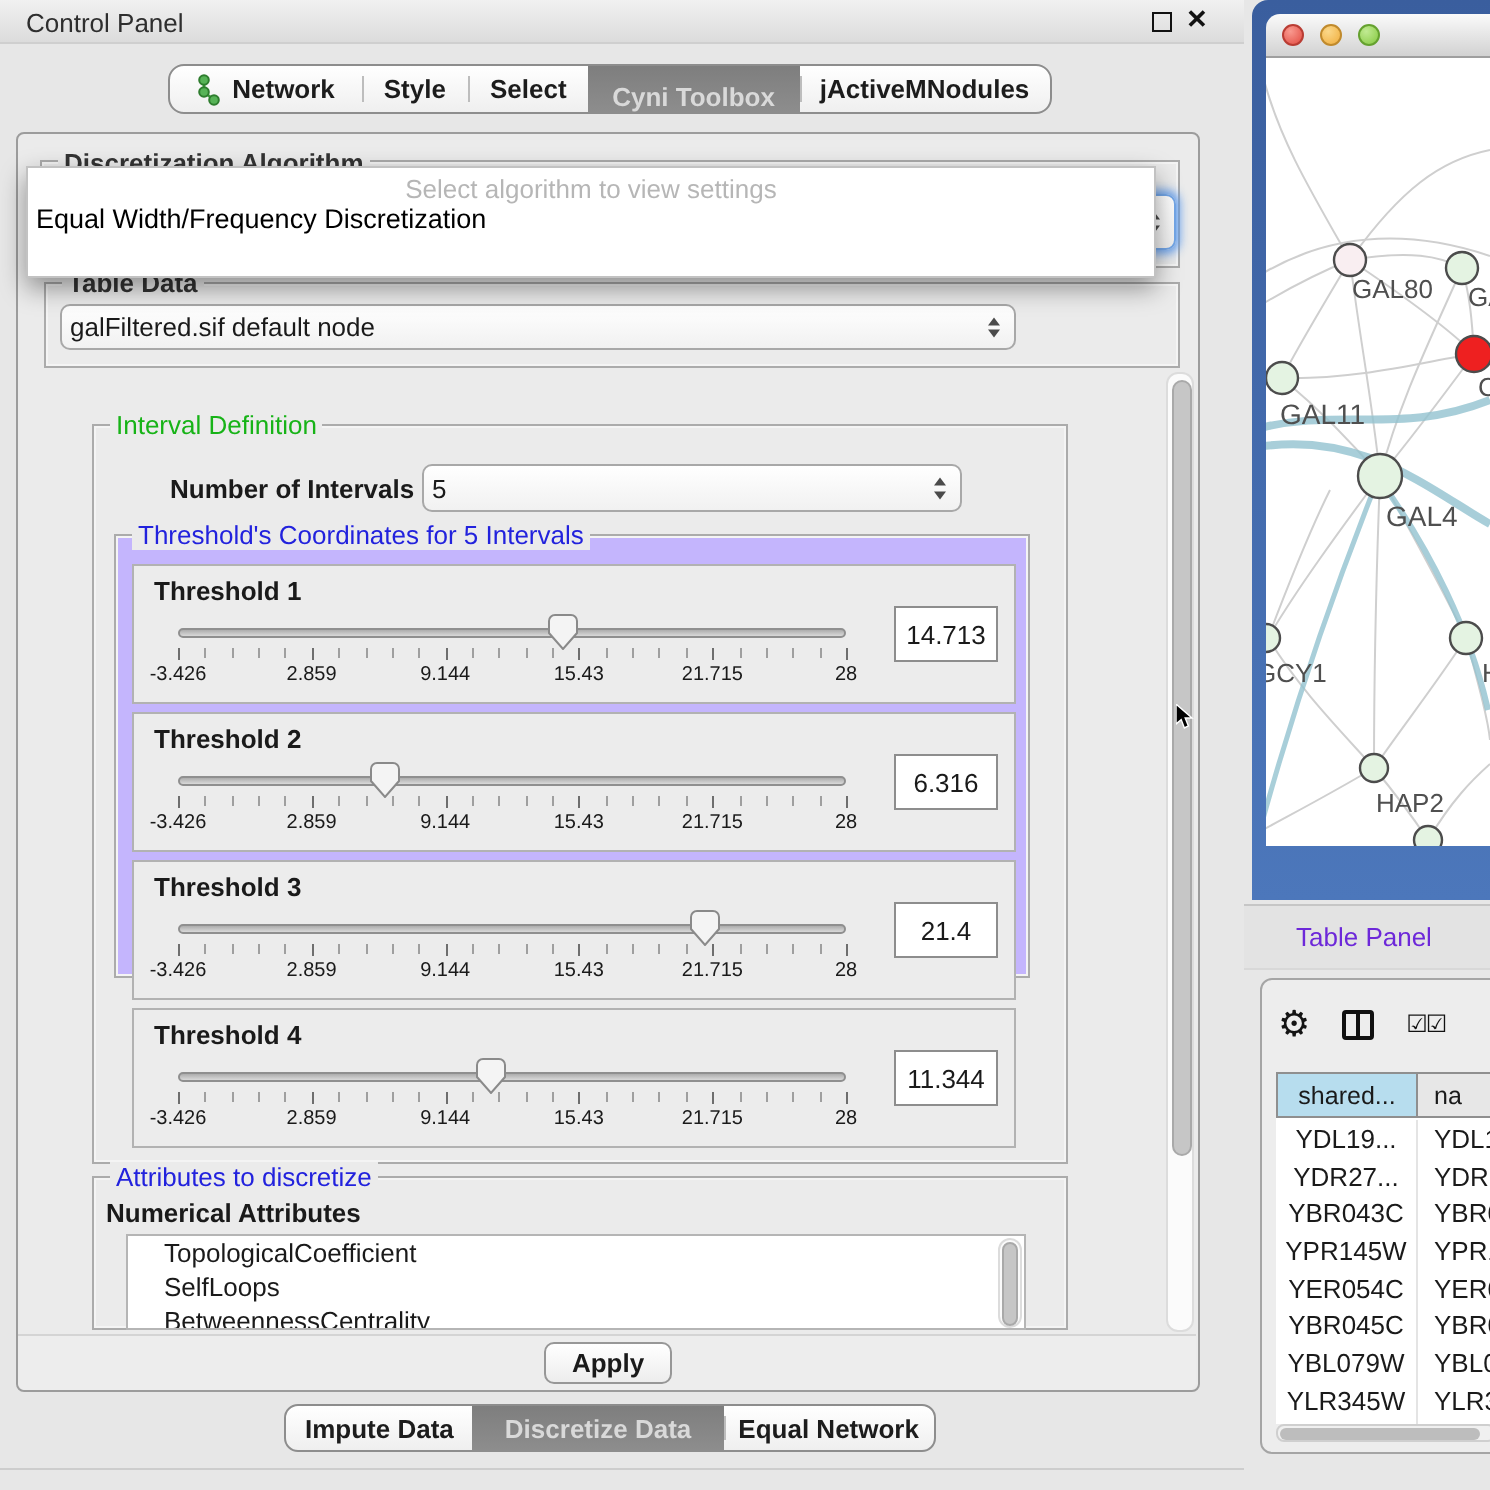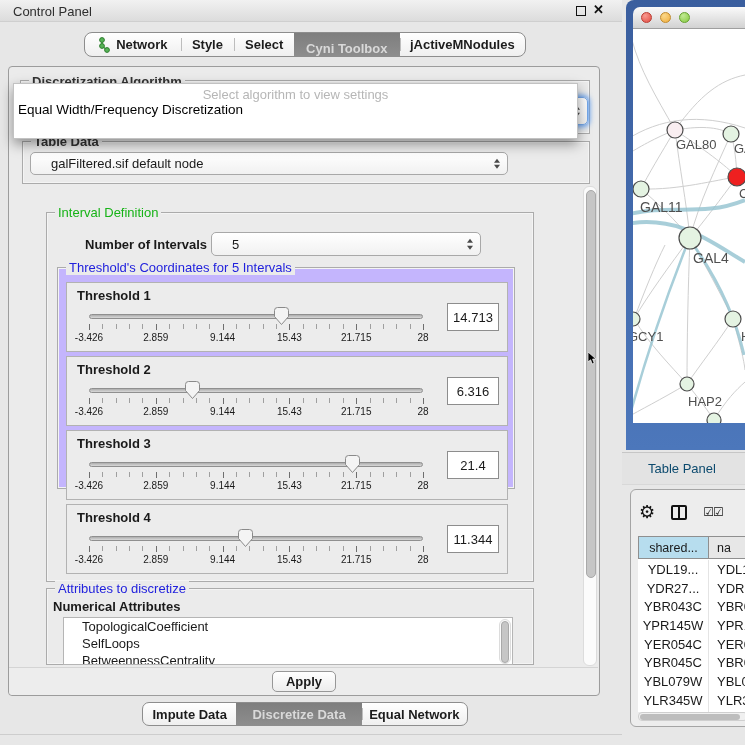--- a/index.html
+++ b/index.html
@@ -21,21 +21,21 @@
     bottom:5px; width:1px; background:#bdbdbd; }
   .seg.sel { background:linear-gradient(#7e7e7e,#8d8d8d); color:#d9d9d9; }
   .seg.sel::before { display:none; }
   
   .main-panel { left:8px; top:66px; width:592px; height:630px; background:#ebebeb;
     border:1px solid #9c9c9c; border-radius:4px; }
   .group { border:1px solid #ababab; box-shadow:inset 0 0 0 1px #f4f4f4; }
   .group-title { position:absolute; top:-8px; left:8px; background:#ebebeb; padding:0 3px;
     font-size:13px; line-height:15px; }
   .combo { background:linear-gradient(#ffffff,#f1f1f1); border:1px solid #a8a8a8;
-    border-radius:5px; display:flex; align-items:center; font-size:13px; padding-left:20px; }
+    border-radius:5px; display:flex; align-items:center; font-size:13px; padding-left:4px; }
   .combo .arrows { position:absolute; right:7px; top:50%; transform:translateY(-50%);
     display:flex; flex-direction:column; align-items:center; }
   .arr-up { width:0; height:0; border-left:3.5px solid transparent; border-right:3.5px solid transparent;
     border-bottom:4.5px solid #4a4a4a; margin-bottom:2.5px; }
   .arr-down { width:0; height:0; border-left:3.5px solid transparent; border-right:3.5px solid transparent;
     border-top:4.5px solid #4a4a4a; }
   .focus-ring { box-shadow:0 0 5px 2px rgba(85,150,240,.85); border-color:#74a7e8; }
   
   .popup { left:13px; top:83px; width:565px; height:56px; background:#fff;
     border:1px solid #c2c2c2; box-shadow:0 5px 12px rgba(0,0,0,.4); z-index:40; }
@@ -72,21 +72,21 @@
   .net-frame { left:626px; top:0; width:119px; height:450px; border-top-left-radius:8px;
     background:linear-gradient(#3a5e9e,#4c77bb); }
   .mac-titlebar { left:633px; top:7px; width:112px; height:22px; border-top-left-radius:7px;
     background:linear-gradient(#fafafa,#d2d2d2); border-bottom:1px solid #9f9f9f;
     display:flex; align-items:center; padding-left:8px; gap:8px; }
   .light { width:11px; height:11px; border-radius:50%; }
   .net-canvas { left:633px; top:29px; width:112px; height:394px; background:#fff; overflow:hidden; }
   
   .tp-bar { left:622px; top:452px; width:123px; height:33px; background:#e3e3e3;
     border-top:1px solid #c6c6c6; border-bottom:1px solid #d8d8d8; }
-  .tp-title { left:648px; top:461px; font-size:13px; color:#0c4a6e; }
+  .tp-title { left:648px; top:461px; font-size:13px; color:#6d28d9; }
   .tp-container { left:630px; top:489px; width:122px; height:238px; background:#ededed;
     border:1px solid #a5a5a5; border-radius:6px; }
   .tp-toolbar { position:absolute; left:8px; top:8px; height:28px; display:flex;
     align-items:center; gap:16px; }
   .gear { font-size:18px; color:#141414; line-height:18px; }
   .split-icon { width:16px; height:15px; border:2px solid #111; border-radius:2px; position:relative; }
   .split-icon::after { content:""; position:absolute; left:50%; top:0; bottom:0; width:2px;
     margin-left:-1px; background:#111; }
   .cbx { font-size:12px; color:#111; letter-spacing:-1px; }
   .tbl { position:absolute; left:7px; top:46px; width:110px; height:176px; background:#fff;

